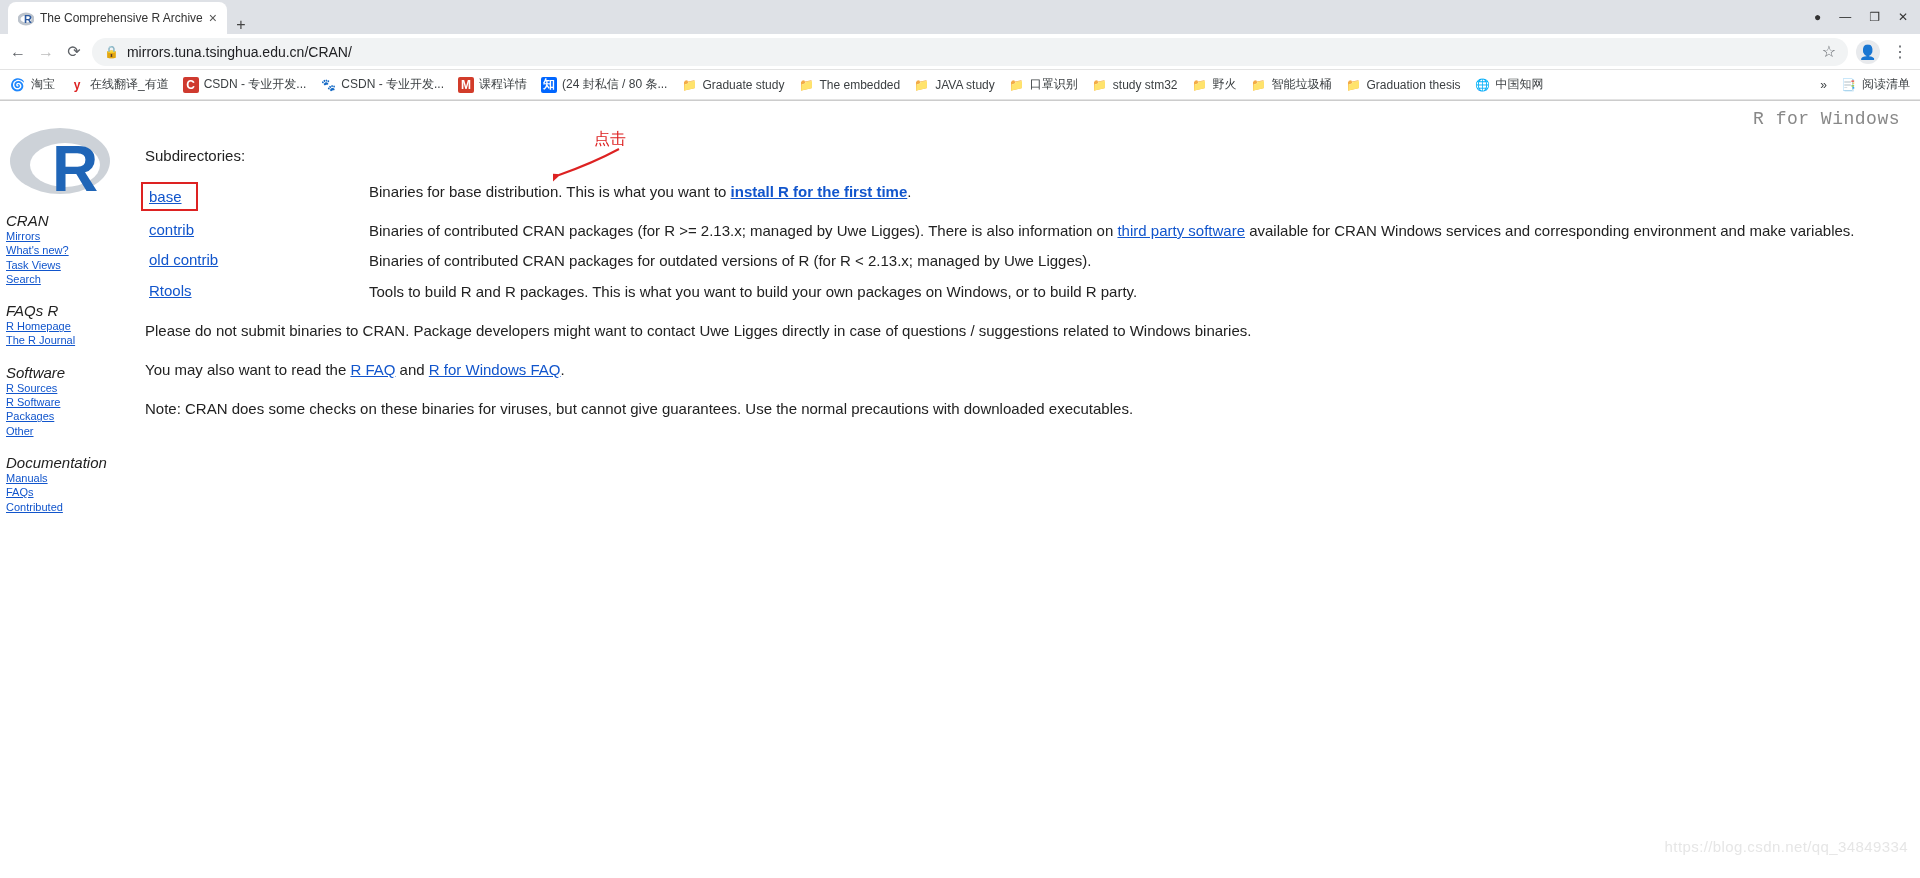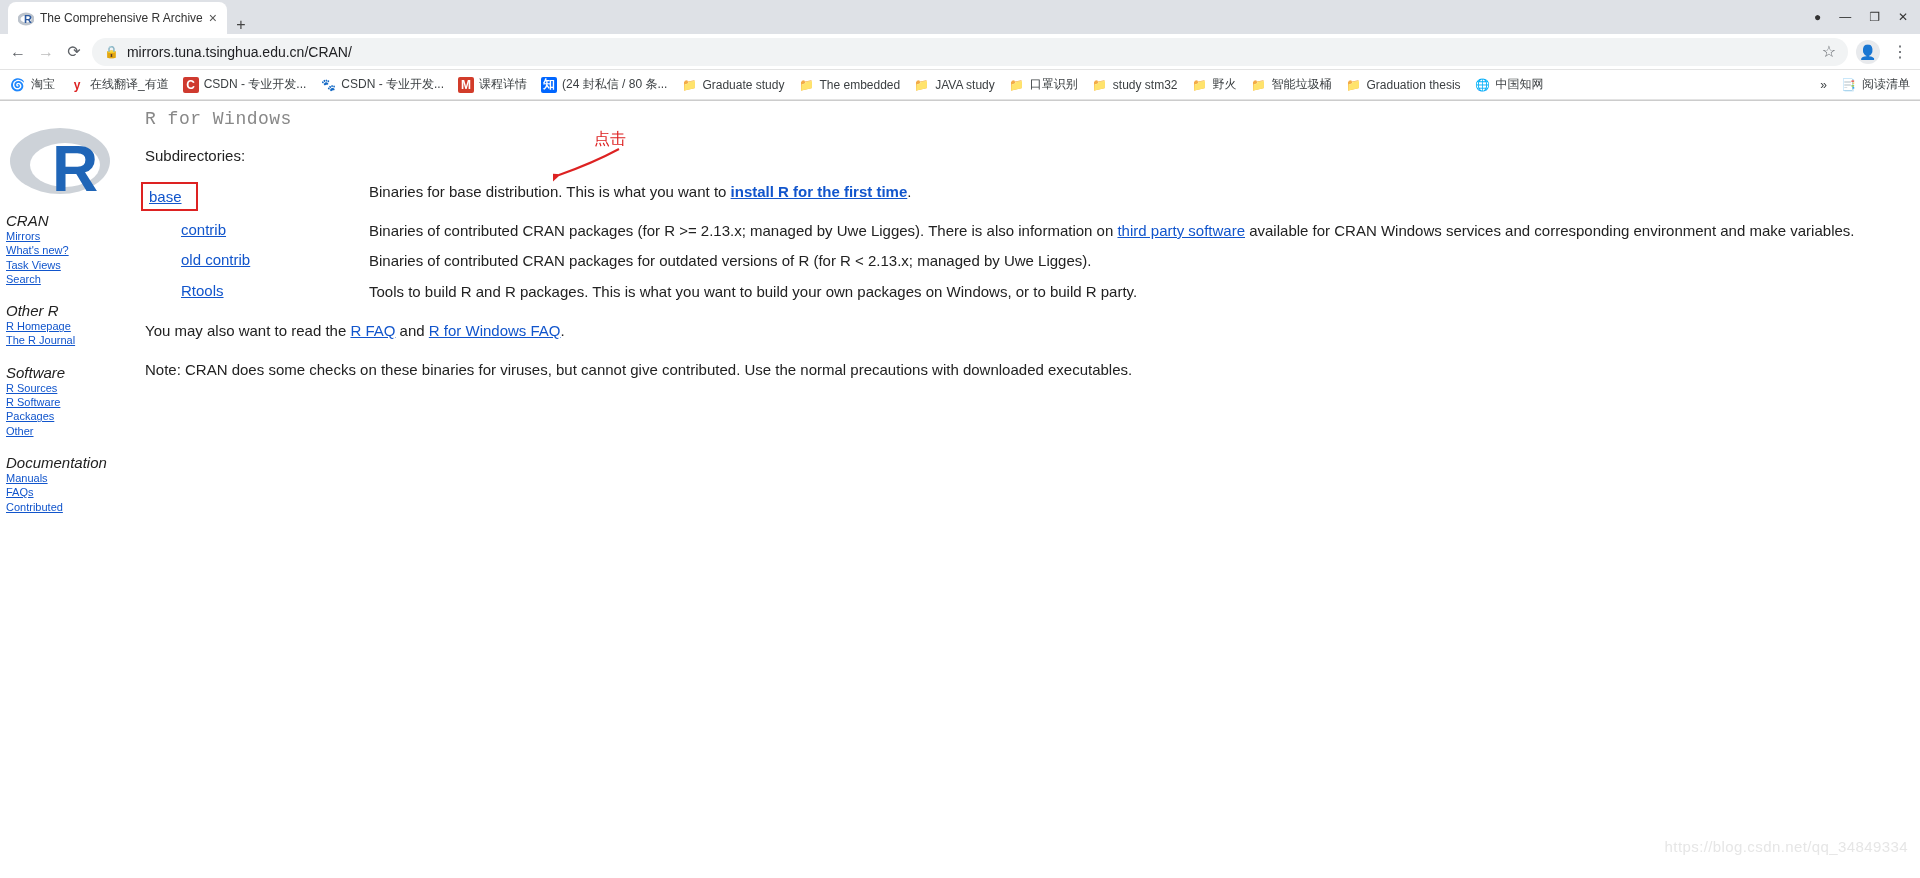--- a/index.html
+++ b/index.html
@@ -36,24 +36,24 @@
   .ic-youdao { color:#d22; font-weight:bold;}
   .bookmarks-right { margin-left: auto; display:flex; align-items:center; gap:14px;}
   
   .page { display: flex; }
   .sidebar { width: 145px; padding: 8px 8px 8px 6px; font-family: Arial, sans-serif; }
   .r-logo { margin: 4px 0 10px 2px; }
   .side-group { margin-top: 16px; }
   .side-head { font-style: italic; color: #222; font-size: 15px; }
   .side-link { display: block; color: #1155cc; text-decoration: underline; font-size: 11px; line-height: 1.3; }
   .main { flex: 1; padding: 0 20px 20px 0; font-family: Arial, sans-serif; font-size: 15px; }
-  .page-title { text-align: left; font-family: "Courier New", monospace; color: #888; font-size: 18px; margin: 8px 0 18px 0; letter-spacing: 0.5px;}
+  .page-title { text-align: right; font-family: "Courier New", monospace; color: #888; font-size: 18px; margin: 8px 0 18px 0; letter-spacing: 0.5px;}
   .subdir-label { margin: 0 0 18px 0; }
   .subdir-table { display: grid; grid-template-columns: 210px 1fr; column-gap: 10px; row-gap: 10px; margin-left: 4px;}
-  .subdir-link { color: #1155cc; text-decoration: underline; margin-left: 32px; }
+  .subdir-link { color: #1155cc; text-decoration: underline; }
   .subdir-link.boxed { display:inline-block; border: 2px solid #d22; padding: 4px 14px 4px 6px; margin-left:-8px;}
   .desc { color: #222; line-height: 1.35; }
   .link-inline { color: #1155cc; text-decoration: underline; }
   .link-inline.bold { font-weight: bold; }
   .para { margin-top: 18px; line-height: 1.4; }
   
   .annot { position: relative; height: 0; }
   .annot-label { position: absolute; left: 449px; top: -18px; color: #d22; font-size: 16px; font-family: "SimSun", serif; }
   .annot svg { position: absolute; left: 408px; top: -2px; }
   
@@ -177,21 +177,21 @@
     </div>
     <div id="sidebar-groups">
         <div class="">
           <div class="side-head">CRAN</div>
           <a class="side-link">Mirrors</a>
           <a class="side-link">What's new?</a>
           <a class="side-link">Task Views</a>
           <a class="side-link">Search</a>
         </div>
         <div class="side-group">
-          <div class="side-head">Other R</div>
+          <div class="side-head">FAQs R</div>
           <a class="side-link">R Homepage</a>
           <a class="side-link">The R Journal</a>
         </div>
         <div class="side-group">
           <div class="side-head">Software</div>
           <a class="side-link">R Sources</a>
           <a class="side-link">R Software</a>
           <a class="side-link">Packages</a>
           <a class="side-link">Other</a>
         </div>
@@ -223,20 +223,21 @@
         <div><a class="subdir-link boxed">base</a></div>
         <div class="desc">Binaries for base distribution. This is what you want to <a class="link-inline bold">install R for the first time</a>.</div>
         <div><a class="subdir-link">contrib</a></div>
         <div class="desc">Binaries of contributed CRAN packages (for R &gt;= 2.13.x; managed by Uwe Ligges). There is also information on <a class="link-inline">third party software</a> available for CRAN Windows services and corresponding environment and make variables.</div>
         <div><a class="subdir-link">old contrib</a></div>
         <div class="desc">Binaries of contributed CRAN packages for outdated versions of R (for R &lt; 2.13.x; managed by Uwe Ligges).</div>
         <div><a class="subdir-link">Rtools</a></div>
         <div class="desc">Tools to build R and R packages. This is what you want to build your own packages on Windows, or to build R party.</div>
       </div>
 
+    <div class="para">Please do not submit binaries to CRAN. Package developers might want to contact Uwe Ligges directly in case of questions / suggestions related to Windows binaries.</div>
     <div class="para">
       <span>You may also want to read the </span><a class="link-inline">R FAQ</a><span> and </span><a class="link-inline">R for Windows FAQ</a><span>.</span>
     </div>
-    <div class="para">Note: CRAN does some checks on these binaries for viruses, but cannot give contributed. Use the normal precautions with downloaded executables.</div>
+    <div class="para">Note: CRAN does some checks on these binaries for viruses, but cannot give guarantees. Use the normal precautions with downloaded executables.</div>
   </div>
 </div>
 
 <div class="watermark">https://blog.csdn.net/qq_34849334</div>
 
 </body></html>

